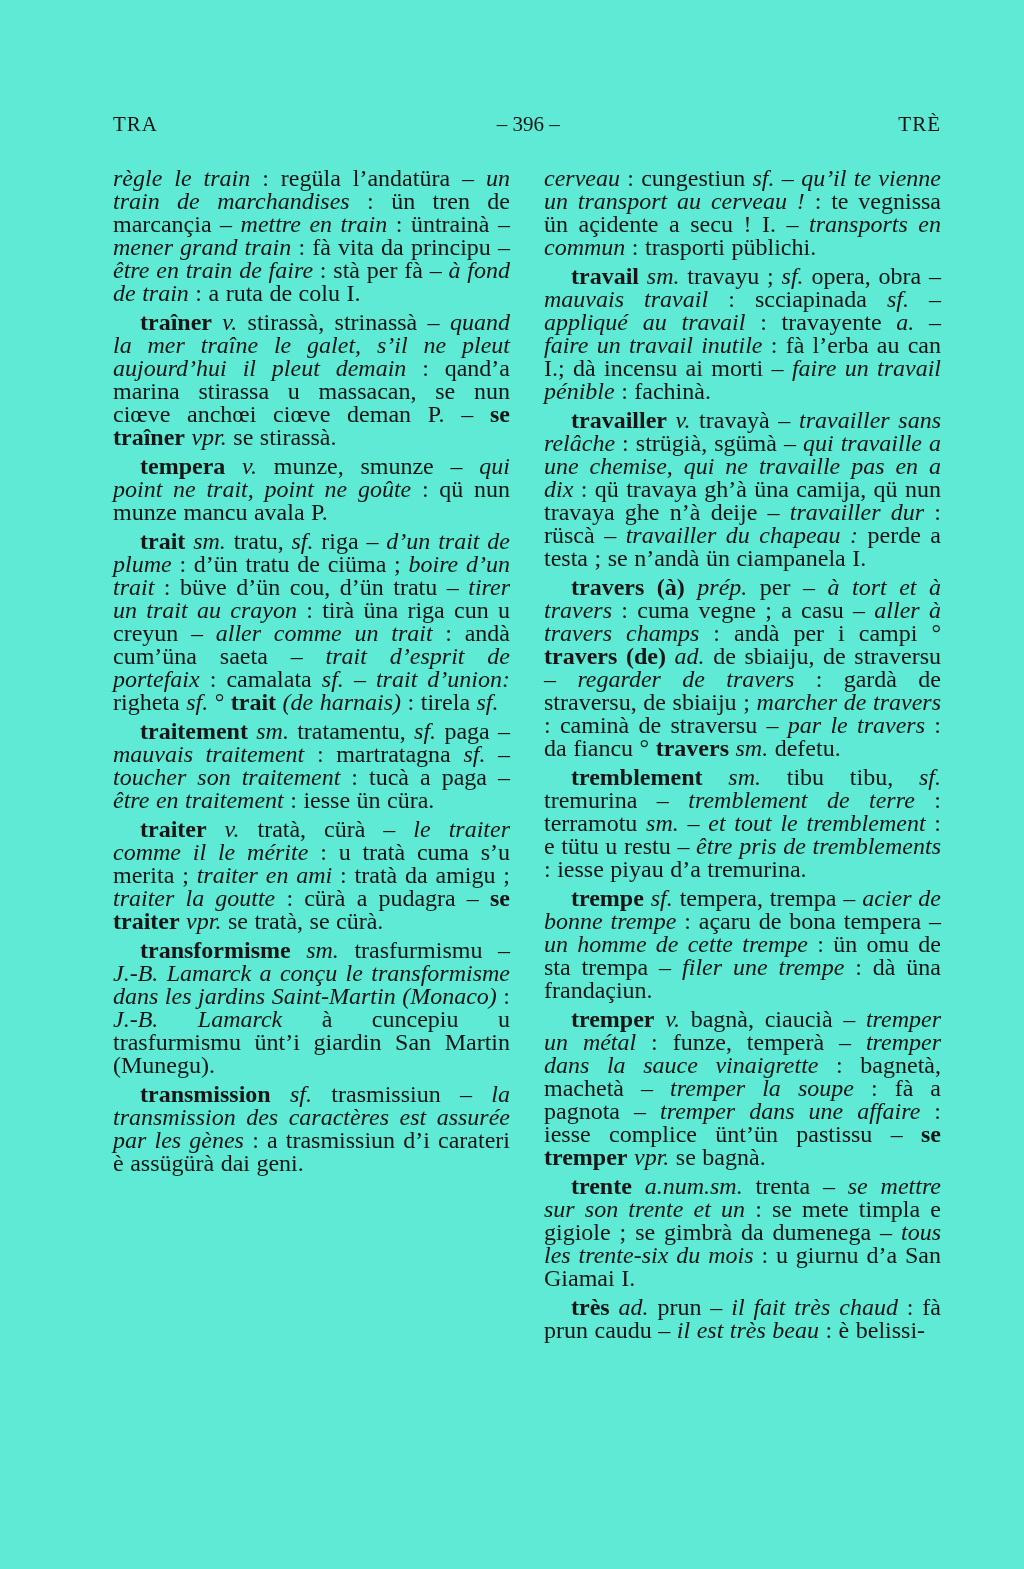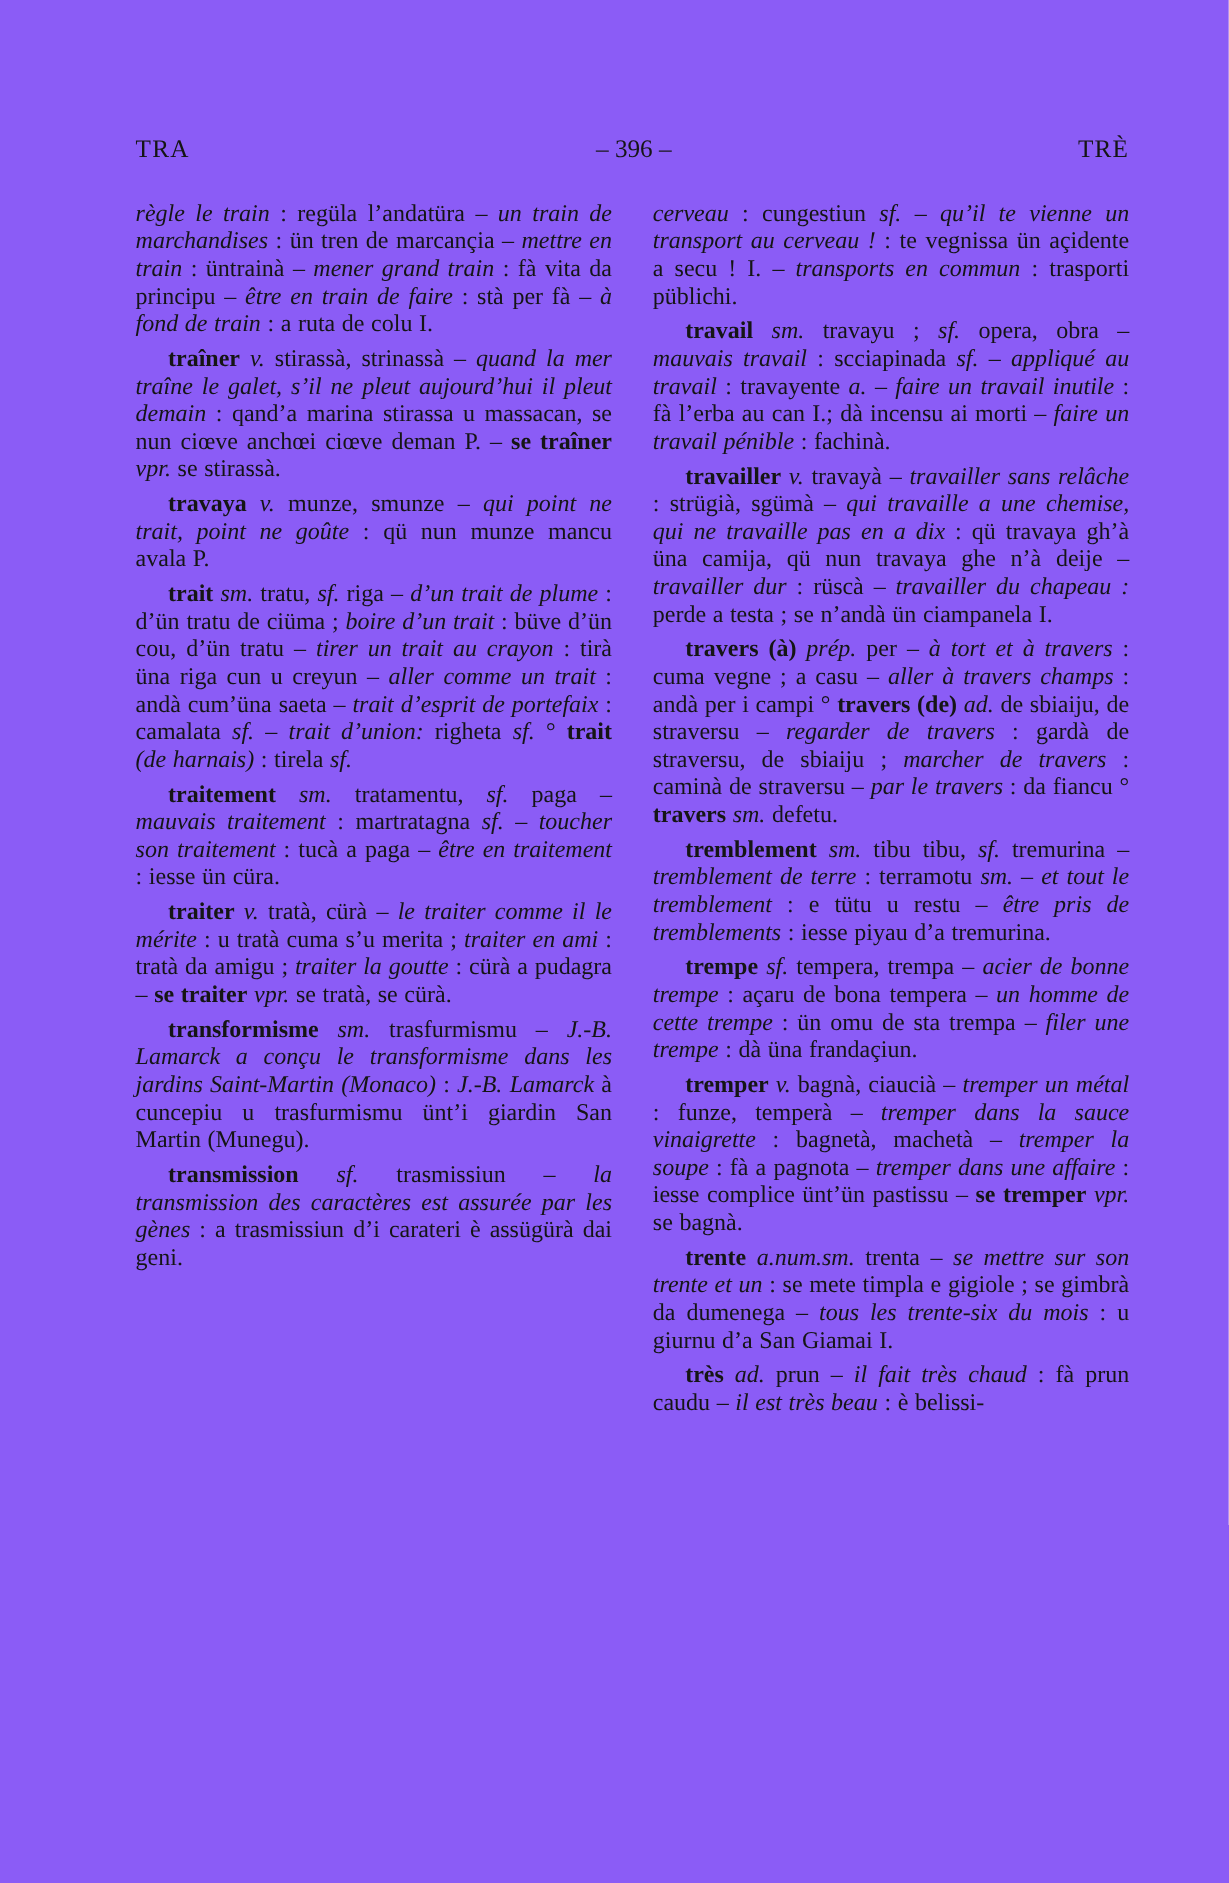--- a/index.html
+++ b/index.html
@@ -7,21 +7,21 @@
     padding: 0;
     background: #f6f5f1;
   }
   .page {
     position: relative;
     width: 1024px;
     height: 1569px;
     box-sizing: border-box;
     margin: 0 auto;
     padding: 112px 83px 0 113px;
-    background: #8b5cf6;
+    background: #5eead4;
     color: #151515;
     font-family: "Liberation Serif", "DejaVu Serif", serif;
   }
   .running-head {
     display: flex;
     justify-content: space-between;
     align-items: baseline;
     font-size: 21px;
     margin-bottom: 30px;
   }
@@ -29,21 +29,21 @@
     letter-spacing: 1px;
   }
   .columns {
     display: grid;
     grid-template-columns: 397px 397px;
     column-gap: 34px;
   }
   .column { min-width: 0; }
   .entry {
     margin: 0 0 0 0;
-    font-size: 20px;
+    font-size: 24px;
     line-height: 23px;
     text-align: justify;
     text-indent: 27px;
     word-spacing: 0.5px;
   }
   .entry + .entry { margin-top: 6px; }
   .entry.cont { text-indent: 0; }
   .hw { font-weight: bold; }
   .it { font-style: italic; }
   .rm { font-style: normal; }
@@ -54,21 +54,21 @@
 <div class="page">
   <div class="running-head">
     <span class="hw-left">TRA</span>
     <span class="page-number">– 396 –</span>
     <span class="hw-right">TRÈ</span>
   </div>
   <div class="columns">
     <div class="column">
         <p class="entry cont"><span class="it">règle le train</span><span class="rm"> : regüla l’andatüra – </span><span class="it">un train de marchandises</span><span class="rm"> : ün tren de marcançia – </span><span class="it">mettre en train</span><span class="rm"> : üntrainà – </span><span class="it">mener grand train</span><span class="rm"> : fà vita da principu – </span><span class="it">être en train de faire</span><span class="rm"> : stà per fà – </span><span class="it">à fond de train</span><span class="rm"> : a ruta de colu I.</span></p>
         <p class="entry"><span class="hw">traîner</span><span class="it"> v. </span><span class="rm">stirassà, strinassà – </span><span class="it">quand la mer traîne le galet, s’il ne pleut aujourd’hui il pleut demain</span><span class="rm"> : qand’a marina stirassa u massacan, se nun ciœve anchœi ciœve deman P. – </span><span class="hw">se traîner</span><span class="it"> vpr. </span><span class="rm">se stirassà.</span></p>
-        <p class="entry"><span class="hw">travaya</span><span class="it"> v. </span><span class="rm">munze, smunze – </span><span class="it">qui point ne trait, point ne goûte</span><span class="rm"> : qü nun munze mancu avala P.</span></p>
+        <p class="entry"><span class="hw">tempera</span><span class="it"> v. </span><span class="rm">munze, smunze – </span><span class="it">qui point ne trait, point ne goûte</span><span class="rm"> : qü nun munze mancu avala P.</span></p>
         <p class="entry"><span class="hw">trait</span><span class="it"> sm. </span><span class="rm">tratu, </span><span class="it">sf.</span><span class="rm"> riga – </span><span class="it">d’un trait de plume</span><span class="rm"> : d’ün tratu de ciüma ; </span><span class="it">boire d’un trait</span><span class="rm"> : büve d’ün cou, d’ün tratu – </span><span class="it">tirer un trait au crayon</span><span class="rm"> : tirà üna riga cun u creyun – </span><span class="it">aller comme un trait</span><span class="rm"> : andà cum’üna saeta – </span><span class="it">trait d’esprit de portefaix</span><span class="rm"> : camalata </span><span class="it">sf.</span><span class="rm"> – </span><span class="it">trait d’union:</span><span class="rm"> righeta </span><span class="it">sf.</span><span class="rm"> ° </span><span class="hw">trait</span><span class="it"> (de harnais)</span><span class="rm"> : tirela </span><span class="it">sf.</span></p>
         <p class="entry"><span class="hw">traitement</span><span class="it"> sm. </span><span class="rm">tratamentu, </span><span class="it">sf.</span><span class="rm"> paga – </span><span class="it">mauvais traitement</span><span class="rm"> : martratagna </span><span class="it">sf.</span><span class="rm"> – </span><span class="it">toucher son traitement</span><span class="rm"> : tucà a paga – </span><span class="it">être en traitement</span><span class="rm"> : iesse ün cüra.</span></p>
         <p class="entry"><span class="hw">traiter</span><span class="it"> v. </span><span class="rm">tratà, cürà – </span><span class="it">le traiter comme il le mérite</span><span class="rm"> : u tratà cuma s’u merita ; </span><span class="it">traiter en ami</span><span class="rm"> : tratà da amigu ; </span><span class="it">traiter la goutte</span><span class="rm"> : cürà a pudagra – </span><span class="hw">se traiter</span><span class="it"> vpr. </span><span class="rm">se tratà, se cürà.</span></p>
         <p class="entry"><span class="hw">transformisme</span><span class="it"> sm. </span><span class="rm">trasfurmismu – </span><span class="it">J.-B. Lamarck a conçu le transformisme dans les jardins Saint-Martin (Monaco)</span><span class="rm"> : </span><span class="it">J.-B. Lamarck</span><span class="rm"> à cuncepiu u trasfurmismu ünt’i giardin San Martin (Munegu).</span></p>
         <p class="entry"><span class="hw">transmission</span><span class="it"> sf. </span><span class="rm">trasmissiun – </span><span class="it">la transmission des caractères est assurée par les gènes</span><span class="rm"> : a trasmissiun d’i carateri è assügürà dai geni.</span></p>
       </div>
     <div class="column">
         <p class="entry cont"><span class="it">cerveau</span><span class="rm"> : cungestiun </span><span class="it">sf.</span><span class="rm"> – </span><span class="it">qu’il te vienne un transport au cerveau !</span><span class="rm"> : te vegnissa ün açidente a secu ! I. – </span><span class="it">transports en commun</span><span class="rm"> : trasporti püblichi.</span></p>
         <p class="entry"><span class="hw">travail</span><span class="it"> sm. </span><span class="rm">travayu ; </span><span class="it">sf. </span><span class="rm">opera, obra – </span><span class="it">mauvais travail</span><span class="rm"> : scciapinada </span><span class="it">sf.</span><span class="rm"> – </span><span class="it">appliqué au travail</span><span class="rm"> : travayente </span><span class="it">a.</span><span class="rm"> – </span><span class="it">faire un travail inutile</span><span class="rm"> : fà l’erba au can I.; dà incensu ai morti – </span><span class="it">faire un travail pénible</span><span class="rm"> : fachinà.</span></p>
         <p class="entry"><span class="hw">travailler</span><span class="it"> v. </span><span class="rm">travayà – </span><span class="it">travailler sans relâche</span><span class="rm"> : strügià, sgümà – </span><span class="it">qui travaille a une chemise, qui ne travaille pas en a dix</span><span class="rm"> : qü travaya gh’à üna camija, qü nun travaya ghe n’à deije – </span><span class="it">travailler dur</span><span class="rm"> : rüscà – </span><span class="it">travailler du chapeau :</span><span class="rm"> perde a testa ; se n’andà ün ciampanela I.</span></p>

